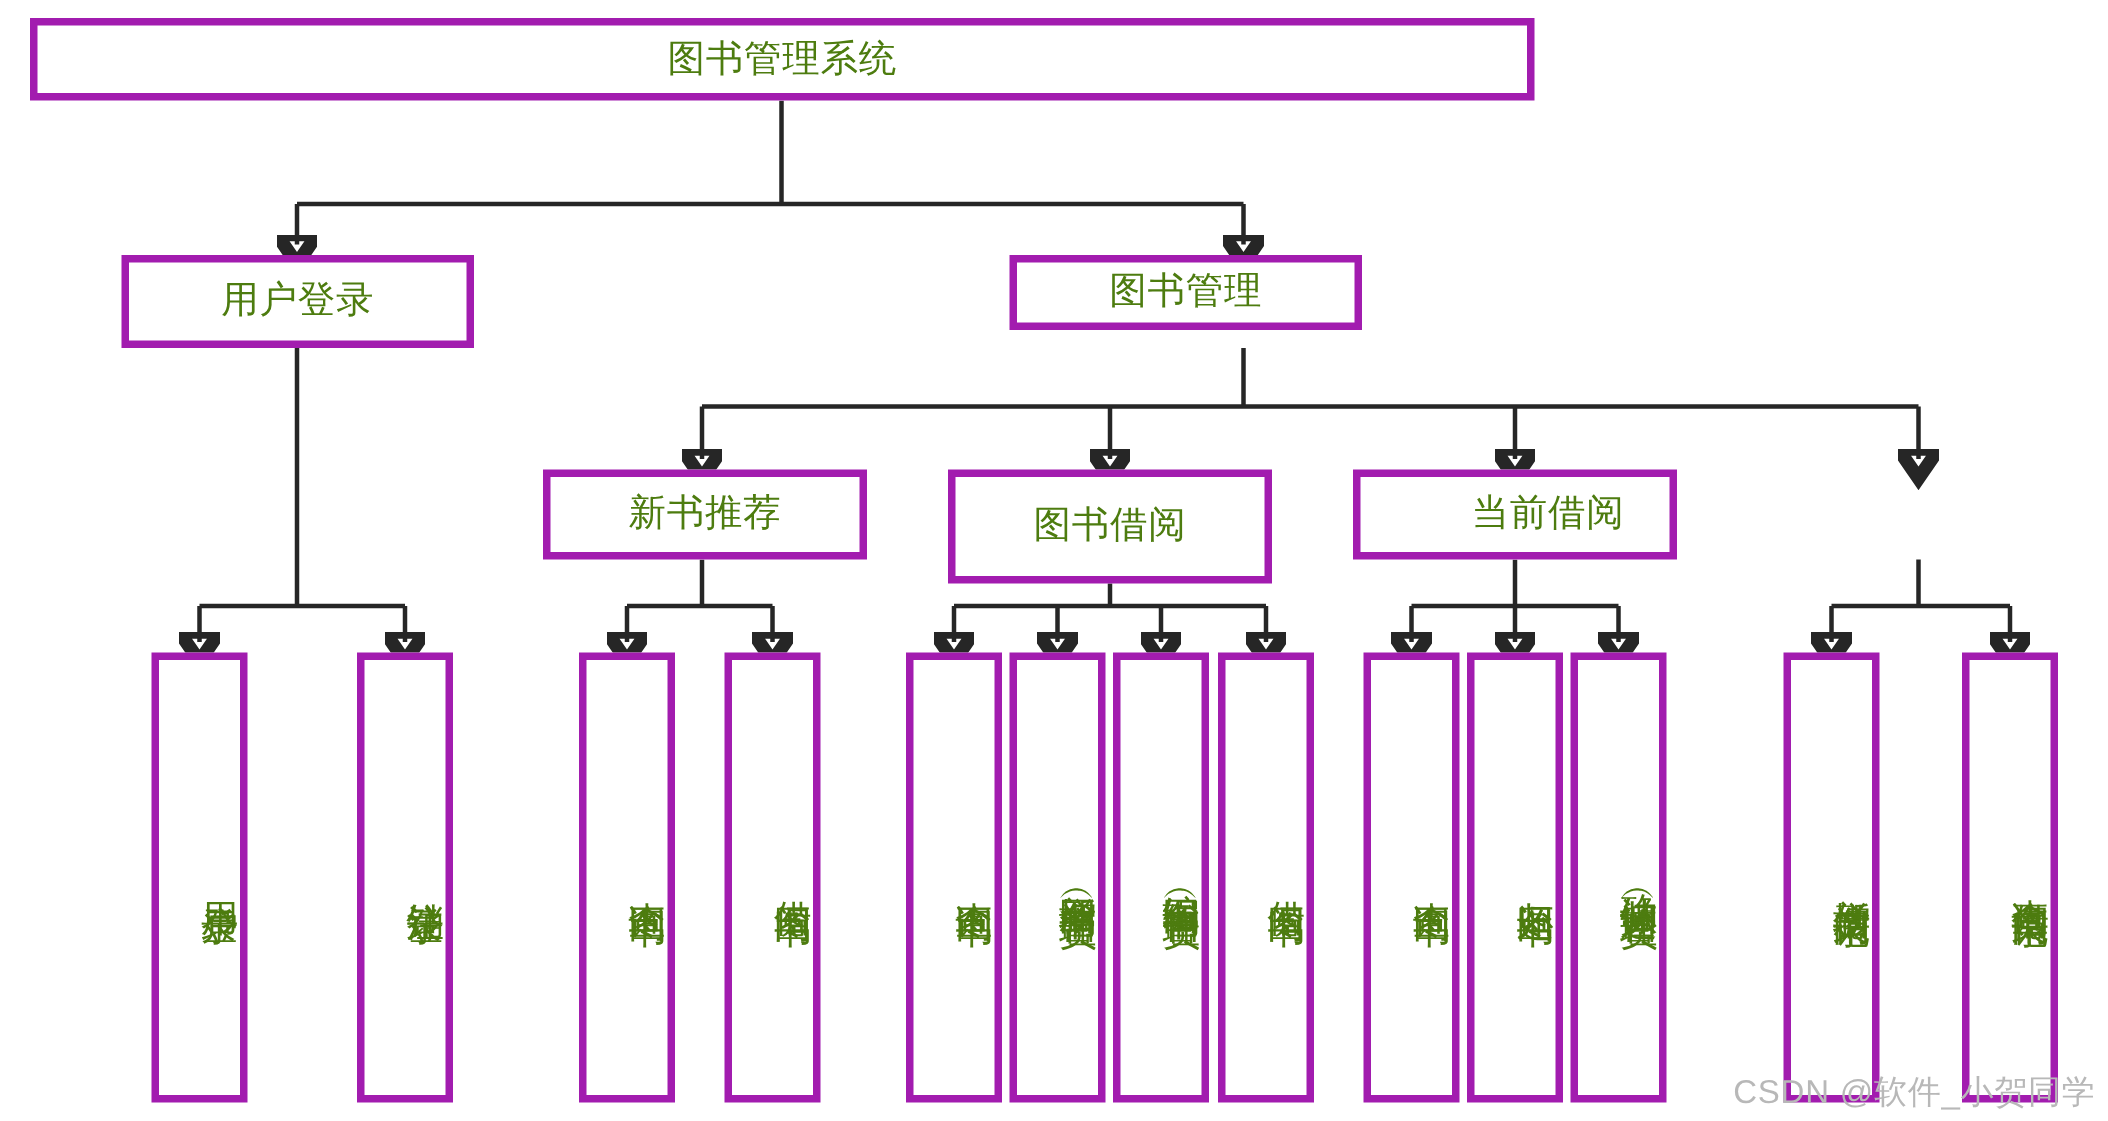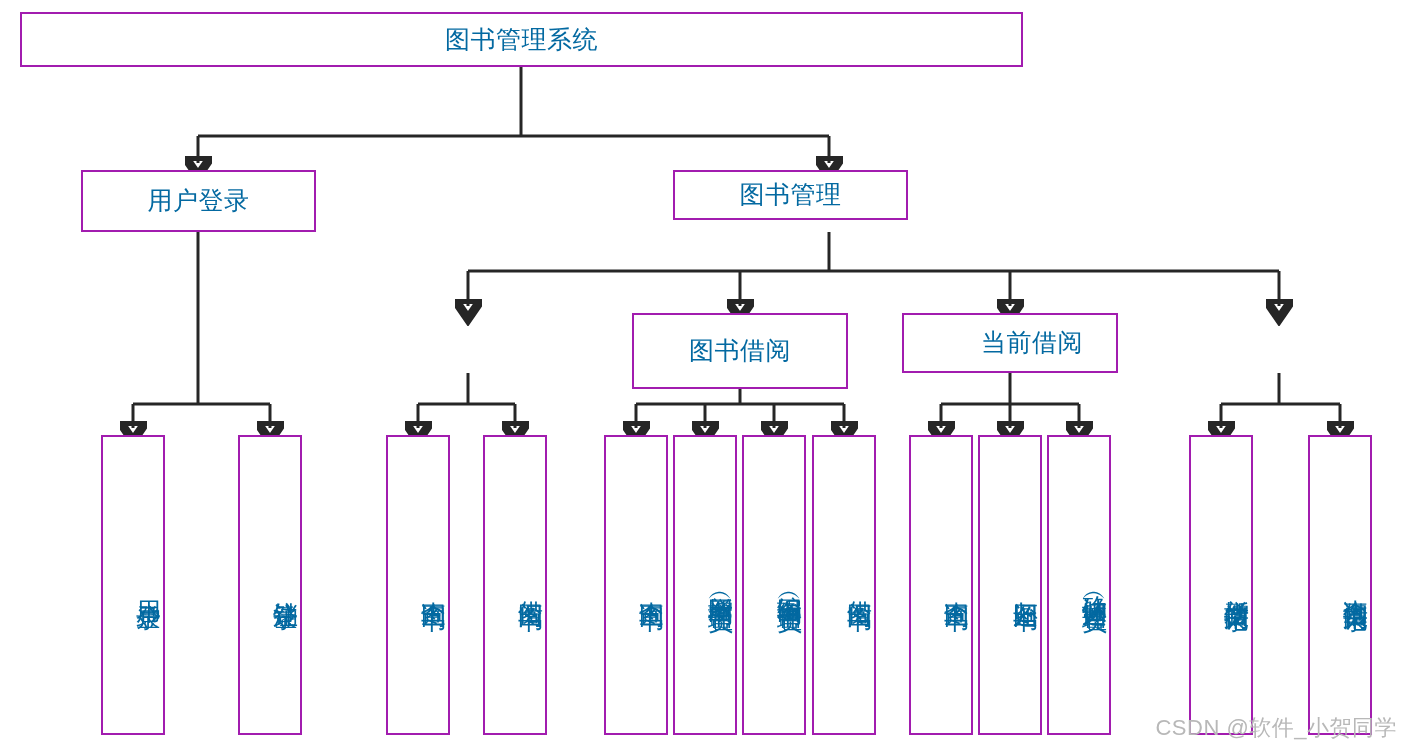--- a/index.html
+++ b/index.html
@@ -13,26 +13,26 @@
   #canvas {
     position: relative;
     width: 1405px;
     height: 747px;
     background: #ffffff;
     overflow: hidden;
   }
   .node {
     position: absolute;
     box-sizing: border-box;
-    border: 2px solid #a21caf;
+    border: 5px solid #a21caf;
     background: #ffffff;
     display: flex;
     align-items: center;
     justify-content: center;
-    color: #0369a1;
+    color: #4d7c0f;
     line-height: 1.18;
   }
   .node.h {
     font-size: 25px;
     letter-spacing: 0.5px;
   }
   .node.v {
     font-size: 25px;
     writing-mode: vertical-rl;
     text-orientation: upright;
@@ -126,20 +126,23 @@
     <span class="lbl">图书管理系统</span>
   </div>
 
   <div class="node h" style="left:81px; top:170px; width:235px; height:62px;">
     <span class="lbl">用户登录</span>
   </div>
   <div class="node h" style="left:673px; top:170px; width:235px; height:50px;">
     <span class="lbl">图书管理</span>
   </div>
 
+  <div class="node h" style="left:362px; top:313px; width:216px; height:60px;">
+    <span class="lbl">新书推荐</span>
+  </div>
   <div class="node h" style="left:632px; top:313px; width:216px; height:76px;">
     <span class="lbl">图书借阅</span>
   </div>
   <div class="node h" style="left:902px; top:313px; width:216px; height:60px;padding-left:44px;">
     <span class="lbl">当前借阅</span>
   </div>
 
   <div class="node v" style="left:101px; top:435px; width:64px; height:300px;">
     <span class="lbl">用户登录</span>
   </div>

